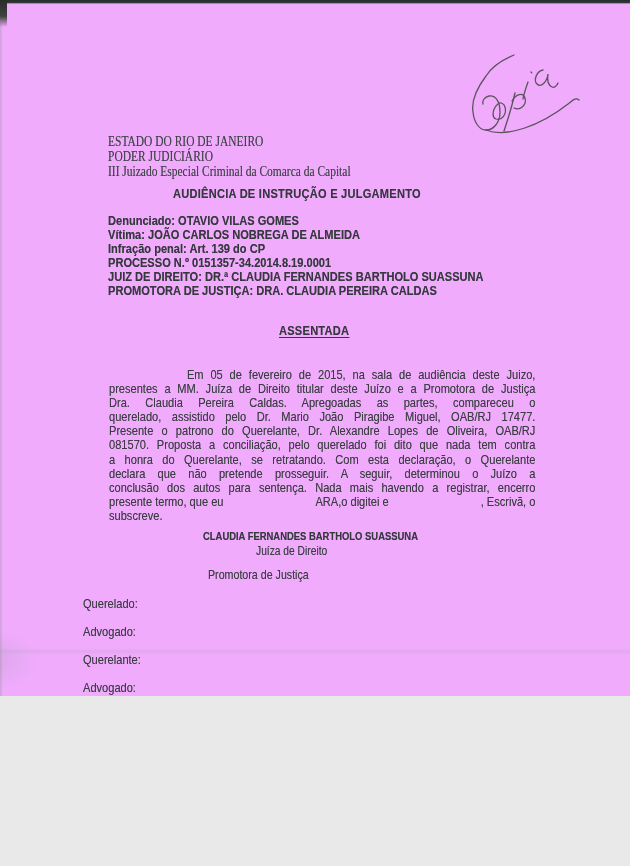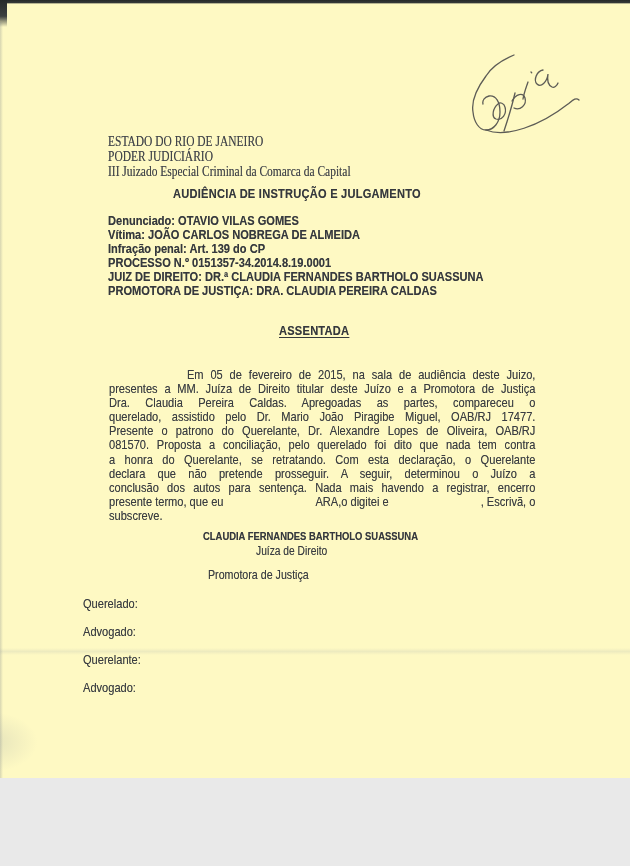--- a/index.html
+++ b/index.html
@@ -1,20 +1,20 @@
 <!DOCTYPE html>
 <html><head>
 <meta charset="utf-8">
 <style>
   html, body { margin: 0; padding: 0; background: #e9e9e9; }
   .page {
     position: relative;
     width: 630px;
-    height: 778px;
-    background: #fef9c3;
+    height: 696px;
+    background: #f0abfc;
     overflow: hidden;
     font-family: "Liberation Sans", sans-serif;
     color: #3a3d41;
   }
   .txt { text-shadow: 0 0 0.5px rgba(70,74,78,0.55); }
 
   
   .scan-top {
     position: absolute; top: 0; left: 0; width: 100%; height: 4px;
     background: linear-gradient(to bottom, #262a29 0%, #343837 65%, rgba(52,56,55,0) 100%);

